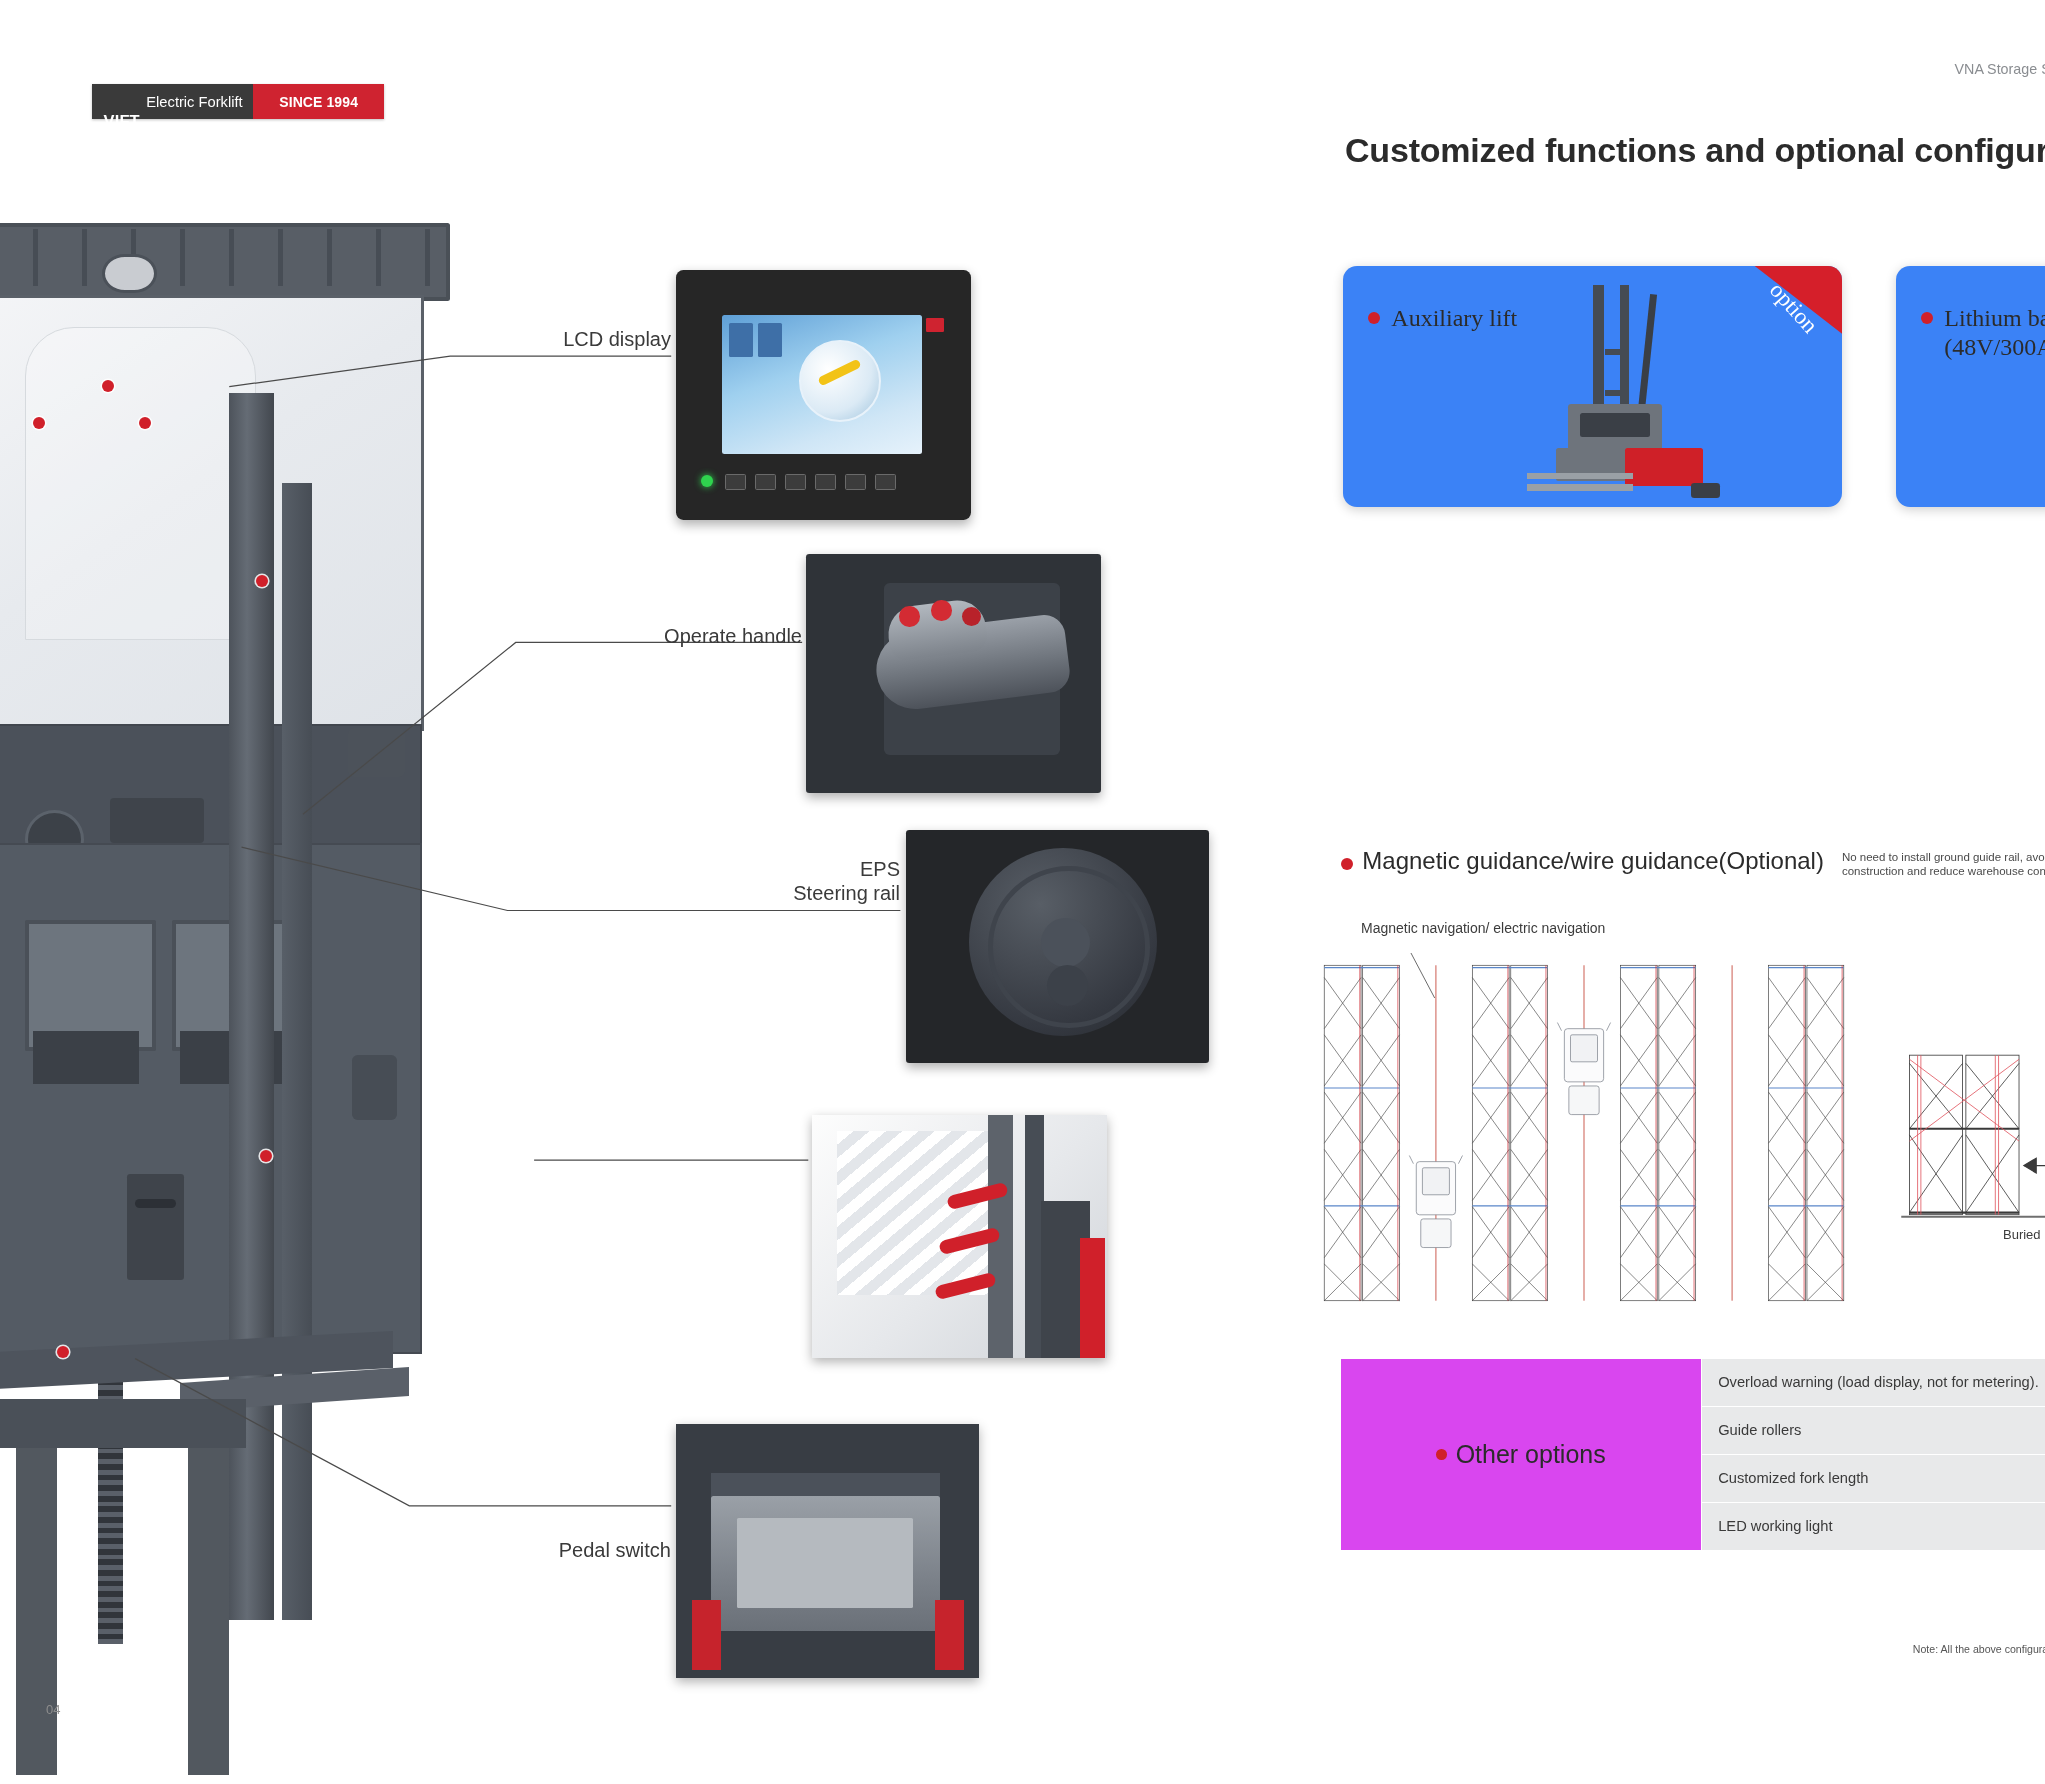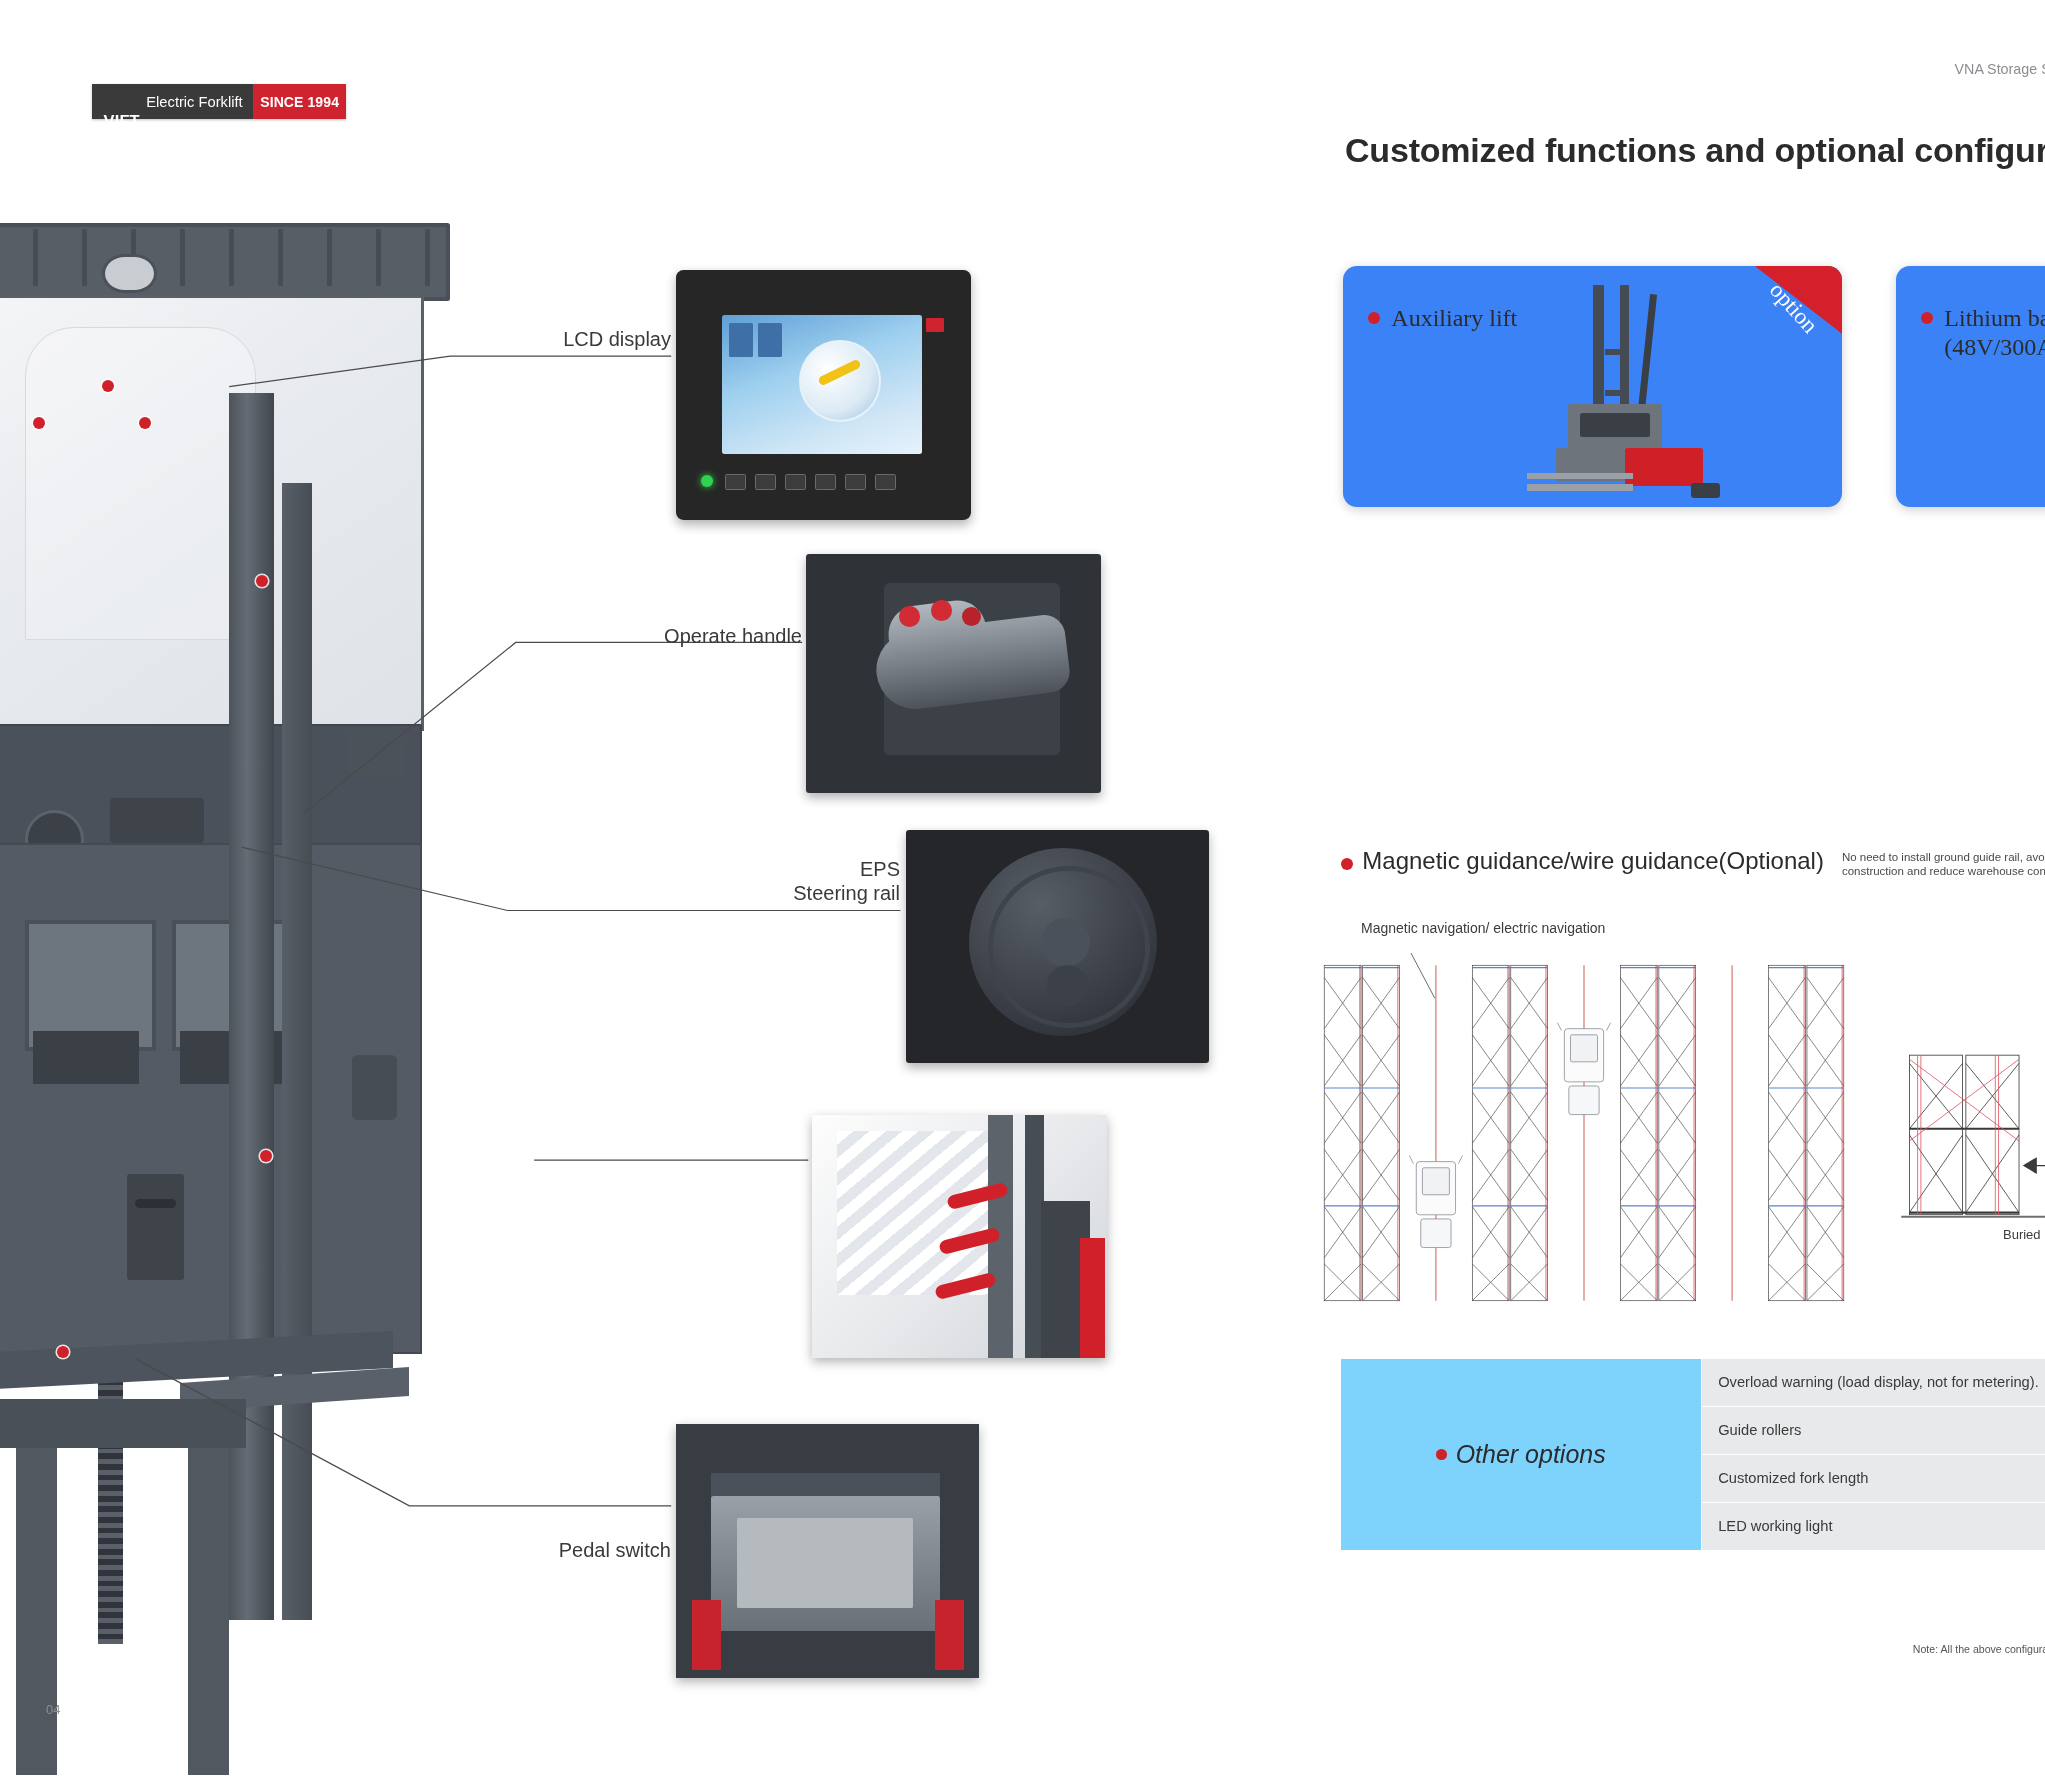--- a/index.html
+++ b/index.html
@@ -5,21 +5,21 @@
   html,body{margin:0;padding:0;background:#fff;}
   body{font-family:"Liberation Sans",sans-serif;color:#2b2b2b;}
   #page{position:relative;width:2524px;height:1785px;background:#ffffff;overflow:hidden;}
 
   
   #left-page{position:absolute;left:0;top:0;width:1263px;height:1785px;background:#fff;}
 
   .logo{position:absolute;left:92px;top:84px;display:flex;height:35px;align-items:stretch;
         box-shadow:0 0.8px 2.5px rgba(0,0,0,.25);}
   .logo .dark{background:#3a3a3a;color:#fff;display:flex;align-items:center;padding:0 10.6px 0 11.5px;gap:6.5px;}
-  .logo .red{background:#cf2330;color:#fff;display:flex;align-items:center;padding:0 7px;}
+  .logo .red{background:#cf2330;color:#fff;display:flex;align-items:center;padding:0 26px;}
   .logo .brand{font-weight:bold;font-size:16.4px;letter-spacing:0.2px;margin-top:40px;}
   .logo .sub{font-size:14.7px;font-weight:normal;}
   .logo .since{font-size:14px;font-weight:bold;letter-spacing:0.1px;}
 
   
   .machine{position:absolute;}
   .mach-canopy{left:-24.5px;top:223px;width:466px;height:70px;background:#585e66;border:4.1px solid #4a5057;border-radius:2.5px;}
   .mach-canopy-bars{position:absolute;left:-16.4px;top:229px;width:450px;height:57px;
       background:repeating-linear-gradient(90deg,#474d55 0 4.9px,transparent 4.9px 49px);}
   .mach-cab-glass{left:-24.5px;top:295px;width:442px;height:430px;
@@ -131,21 +131,21 @@
   .sec2{position:absolute;left:78px;top:847px;display:flex;align-items:flex-start;gap:9px;}
   .sec2 .bul{width:12.3px;height:12.3px;border-radius:50%;background:#d0202a;margin-top:10.6px;flex:0 0 auto;}
   .sec2 .h{font-size:24px;color:#2b2b2b;white-space:nowrap;}
   .sec2 .note{margin-left:9px;font-size:11.5px;color:#4a4a4a;line-height:1.28;max-width:286px;margin-top:2.5px;}
 
   .navlabel{position:absolute;left:74px;top:920px;font-size:14px;color:#3c3c3c;margin-left:24px;}
   .buried{position:absolute;font-size:13px;color:#3c3c3c;}
 
   .tbl{position:absolute;left:78px;top:1358px;width:1105px;border-collapse:collapse;background:#e8e9ea;}
   .tbl td{border:1.2px solid #fff;vertical-align:middle;padding:14px 16.4px;font-size:14.7px;color:#3a3a3a;line-height:1.3;}
-  .tbl td.lead{width:327px;background:#7dd3fc;border-left:none;font-style:italic;}
+  .tbl td.lead{width:327px;background:#d946ef;border-left:none;}
   .tbl .leadin{display:flex;align-items:center;justify-content:center;gap:9px;}
   .tbl .leadin .bul{width:10.6px;height:10.6px;border-radius:50%;background:#d0202a;}
   .tbl .leadin .t{font-size:25px;color:#2b2b2b;}
   .foot{position:absolute;right:70px;top:1643px;font-size:10.6px;color:#555;white-space:nowrap;}
   svg{display:block;}
 </style>
 </head>
 <body>
 
 <div id="page">

